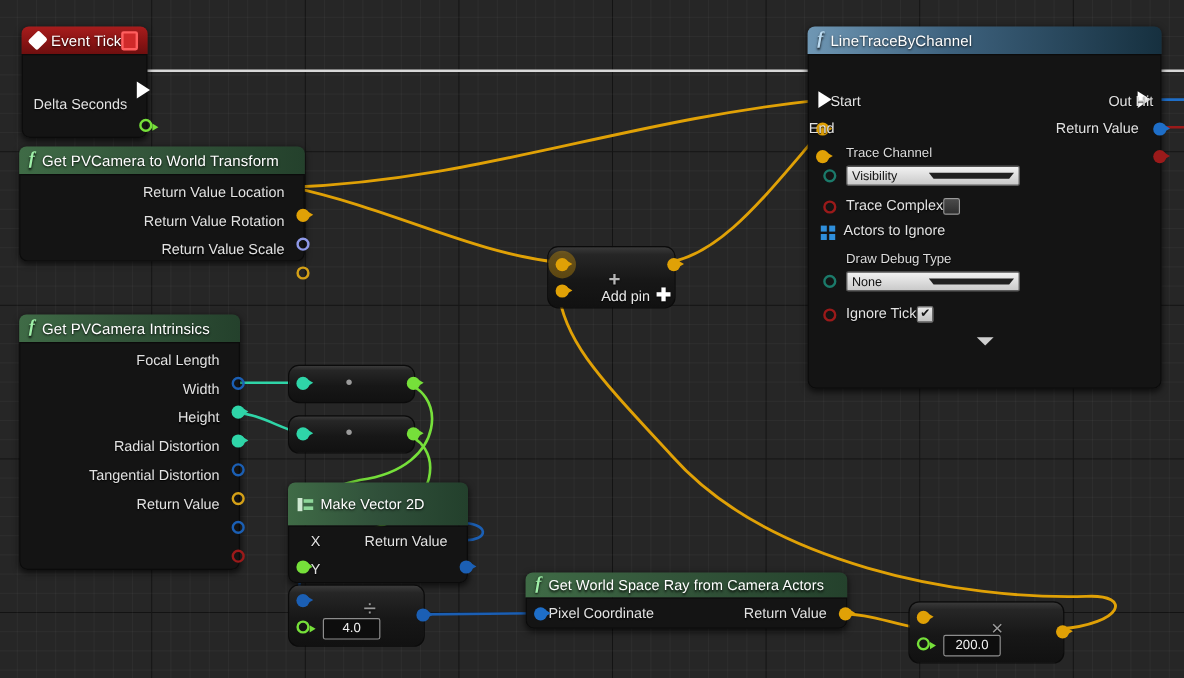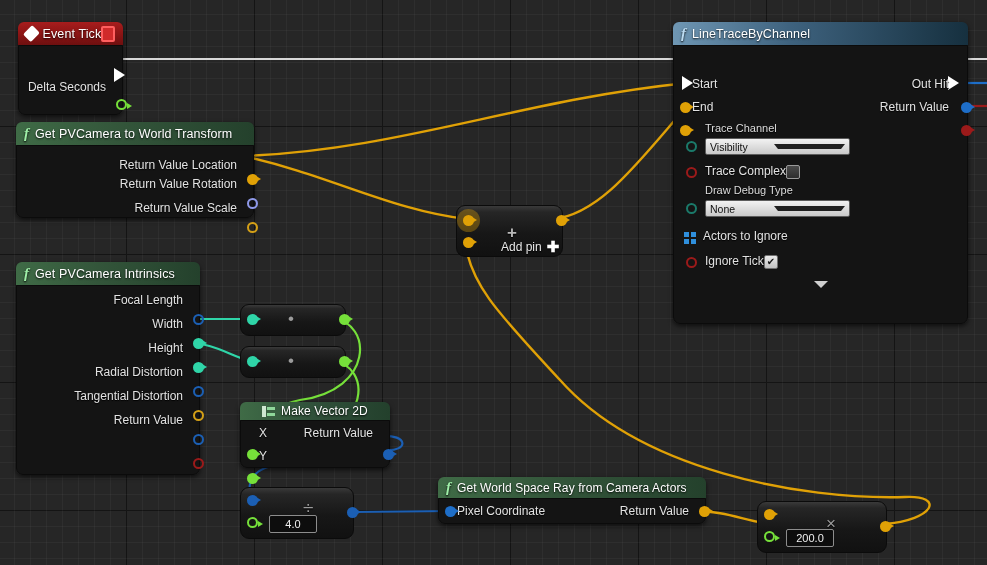--- a/index.html
+++ b/index.html
@@ -123,21 +123,21 @@
       <div class="pin hollow pr" style="right:-5px;top:53px;border-color:#76e03a;color:#76e03a;"></div>
     </div>
   </div>
 
   <div class="node" style="left:16px;top:122px;width:238px;">
     <div class="nhead head-fn">
       <span class="fx">f</span>
       <span class="ttl">Get PVCamera to World Transform</span>
     </div>
     <div class="nbody" style="height:71px;position:relative;">
-      <div class="row rightrow" style="height:24px;margin-top:2px;align-items:flex-end;">
+      <div class="row rightrow" style="height:24px;margin-top:2px;">
         <span class="lbl">Return Value Location</span>
       </div>
       <div class="pin pr" style="right:-5px;top:28px;background:#e0a106;color:#e0a106;"></div>
 
       <div class="row rightrow" style="height:24px;">
         <span class="lbl">Return Value Rotation</span>
       </div>
       <div class="pin hollow pr nub-off" style="right:-5px;top:52px;border-color:#8f99e8;color:#8f99e8;"></div>
 
       <div class="row rightrow" style="height:24px;">
@@ -193,66 +193,66 @@
       <span class="ttl">LineTraceByChannel</span>
     </div>
     <div class="nbody" style="height:277px;position:relative;">
 
       <div class="row" style="height:26px;"></div>
       <div class="exec" style="left:8px;top:30px;"></div>
       <div class="exec" style="right:8px;top:30px;"></div>
 
       <div class="row" style="height:23px;">
         <span class="lbl" style="margin-left:18px;">Start</span>
-        <span class="lbl" style="margin-left:auto;margin-right:18px;">Out Hit</span>
+        <span class="lbl" style="margin-left:auto;margin-right:6px;">Out Hit</span>
       </div>
       <div class="pin pl" style="left:6px;top:56px;background:#e0a106;color:#e0a106;"></div>
       <div class="pin pr" style="right:-5px;top:56px;background:#1e6ec8;color:#1e6ec8;"></div>
 
       <div class="row" style="height:23px;">
-        <span class="lbl" style="margin-left:18px;text-align:right;">End</span>
+        <span class="lbl" style="margin-left:0;text-align:right;">End</span>
         <span class="lbl" style="margin-left:auto;margin-right:18px;">Return Value</span>
       </div>
       <div class="pin pl" style="left:6px;top:79px;background:#e0a106;color:#e0a106;"></div>
       <div class="pin pr" style="right:-5px;top:79px;background:#9b1a1a;color:#9b1a1a;"></div>
 
       <div style="height:44px;position:relative;">
         <div class="sublabel" style="position:absolute;left:31px;top:4px;">Trace Channel</div>
         <div class="pin hollow pl nub-off" style="left:12px;top:23px;border-color:#1b7a6a;color:#1b7a6a;"></div>
         <div class="combo" style="position:absolute;left:31px;top:20px;">
           <span>Visibility</span>
           <span class="caret"></span>
         </div>
       </div>
 
       <div style="height:22px;position:relative;">
         <div class="pin hollow pl nub-off" style="left:12px;top:5px;border-color:#9b1a1a;color:#9b1a1a;"></div>
         <div class="lbl" style="position:absolute;left:31px;top:2px;">Trace Complex</div>
         <div class="chk" style="position:absolute;left:112px;top:3px;"></div>
-      </div>
-
-      <div style="height:44px;position:relative;">
-        <div class="sublabel" style="position:absolute;left:31px;top:0px;">Draw Debug Type</div>
-        <div class="pin hollow pl nub-off" style="left:12px;top:19px;border-color:#1b7a6a;color:#1b7a6a;"></div>
-        <div class="combo" style="position:absolute;left:31px;top:16px;">
-          <span>None</span>
-          <span class="caret"></span>
-        </div>
       </div>
 
       <div style="height:26px;position:relative;">
         <div class="arrgrid" style="position:absolute;left:10px;top:4px;">
           <i></i>
             <i></i>
             <i></i>
             <i></i>
         </div>
         <div class="lbl" style="position:absolute;left:29px;top:1px;">Actors to Ignore</div>
       </div>
 
+      <div style="height:44px;position:relative;">
+        <div class="sublabel" style="position:absolute;left:31px;top:0px;">Draw Debug Type</div>
+        <div class="pin hollow pl nub-off" style="left:12px;top:19px;border-color:#1b7a6a;color:#1b7a6a;"></div>
+        <div class="combo" style="position:absolute;left:31px;top:16px;">
+          <span>None</span>
+          <span class="caret"></span>
+        </div>
+      </div>
+
       <div style="height:24px;position:relative;">
         <div class="pin hollow pl nub-off" style="left:12px;top:3px;border-color:#9b1a1a;color:#9b1a1a;"></div>
         <div class="lbl" style="position:absolute;left:31px;top:0px;">Ignore Tick</div>
         <div class="chk on" style="position:absolute;left:90px;top:1px;"></div>
       </div>
 
       <div style="height:20px;position:relative;">
         <div class="downarrow" style="margin-top:3px;"></div>
       </div>
     </div>
@@ -275,21 +275,21 @@
     <div style="position:absolute;left:47px;top:5px;color:#9b9b9b;font-size:17px;line-height:1;">•</div>
   </div>
 
   <div class="stub" style="left:240px;top:346px;width:104px;height:30px;position:absolute;">
     <div class="pin pl" style="left:6px;top:9px;background:#2fd5a8;color:#2fd5a8;"></div>
     <div class="pin pr" style="right:-5px;top:9px;background:#76e03a;color:#76e03a;"></div>
     <div style="position:absolute;left:47px;top:5px;color:#9b9b9b;font-size:17px;line-height:1;">•</div>
   </div>
 
   <div class="node" style="left:240px;top:402px;width:150px;">
-    <div class="nhead head-make" style="height:18px;justify-content:center;">
+    <div class="nhead head-make" style="height:36px;">
       <span style="display:inline-block;width:13px;height:11px;margin-right:6px;position:relative;">
         <span style="position:absolute;left:0;top:0;width:4px;height:11px;background:#cfe8d2;"></span>
         <span style="position:absolute;left:5px;top:1px;width:8px;height:3px;background:#8fd79a;"></span>
         <span style="position:absolute;left:5px;top:7px;width:8px;height:3px;background:#8fd79a;"></span>
       </span>
       <span class="ttl" style="font-size:12px;">Make Vector 2D</span>
     </div>
     <div class="nbody" style="height:46px;position:relative;">
       <div class="row" style="height:24px;">
         <span class="lbl" style="margin-left:18px;">X</span>

